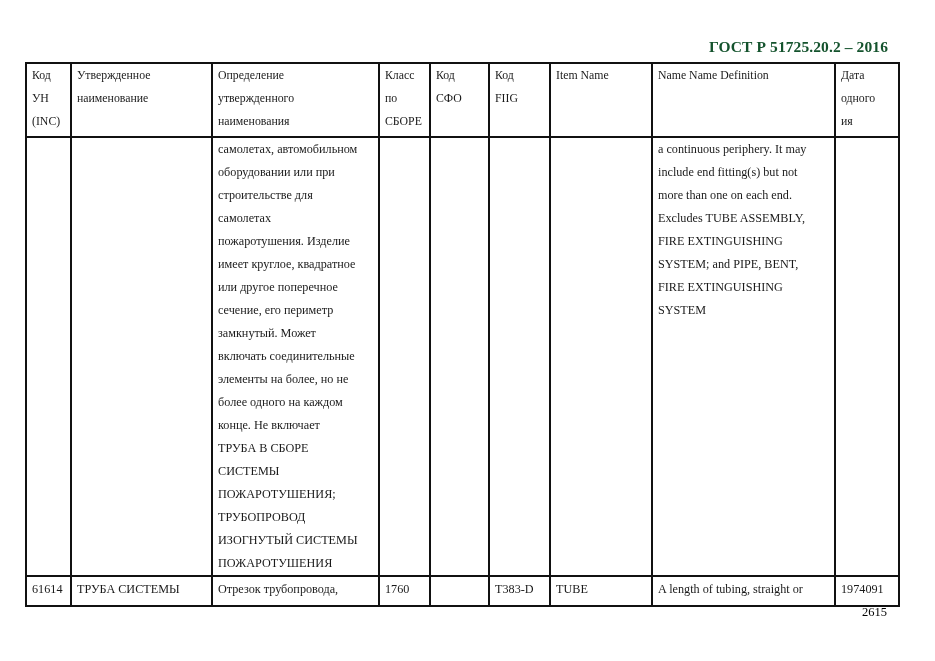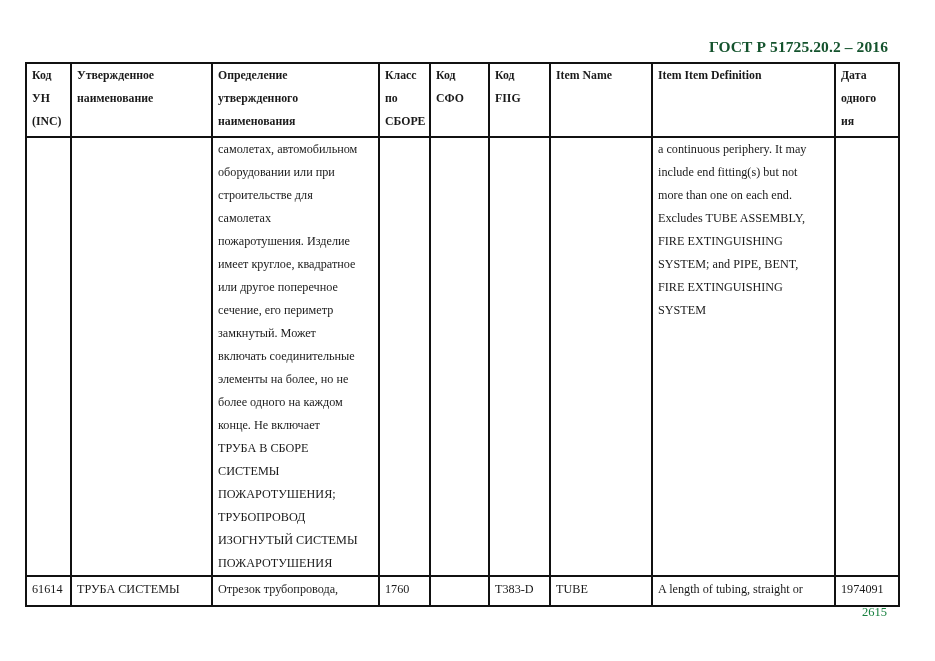--- a/index.html
+++ b/index.html
@@ -35,21 +35,21 @@
     .gost-table td, .gost-table th {
       border: 2px solid #111;
       vertical-align: top;
       padding: 0 5px;
       font-size: 12.2px;
       line-height: 23px;
       text-align: left;
       overflow: hidden;
     }
     .gost-table th {
-      font-weight: bold;
+      font-weight: normal;
       font-size: 11.8px;
       padding-top: 0px;
       height: 72px;
       margin-left: 16px;
     }
     .gost-table tr.cont-row td {
       height: 435px;
       margin-top: 43px;
     }
     .gost-table tr.last-row td {
@@ -59,21 +59,21 @@
     }
     .cell-line {
       display: block;
       white-space: nowrap;
     }
     .page-number {
       position: absolute;
       top: 605px;
       right: 48px;
       font-size: 12.5px;
-      color: #15803d;
+      color: #000000;
     }
   </style>
 </head>
 <body>
 
 <div class="doc-header">ГОСТ Р 51725.20.2 – 2016</div>
 
 <table class="gost-table">
   <colgroup>
     <col style="width:45px">
@@ -112,21 +112,21 @@
         <span class="cell-line">СФО</span>
       </th>
       <th>
         <span class="cell-line">Код</span>
         <span class="cell-line">FIIG</span>
       </th>
       <th>
         <span class="cell-line">Item Name</span>
       </th>
       <th>
-        <span class="cell-line">Item Item Definition</span>
+        <span class="cell-line">Name Name Definition</span>
       </th>
       <th>
         <span class="cell-line">Дата</span>
         <span class="cell-line">одного</span>
         <span class="cell-line">ия</span>
       </th>
     </tr>
   </thead>
   <tbody>
     <tr class="cont-row">

